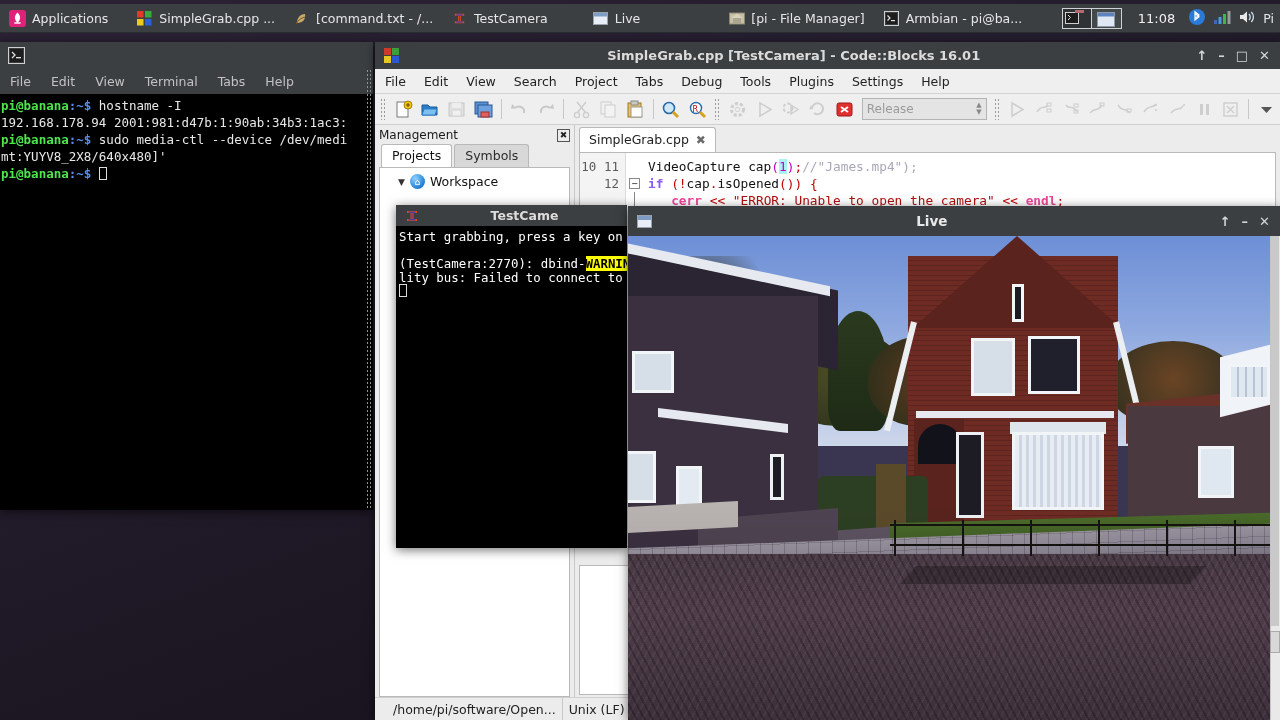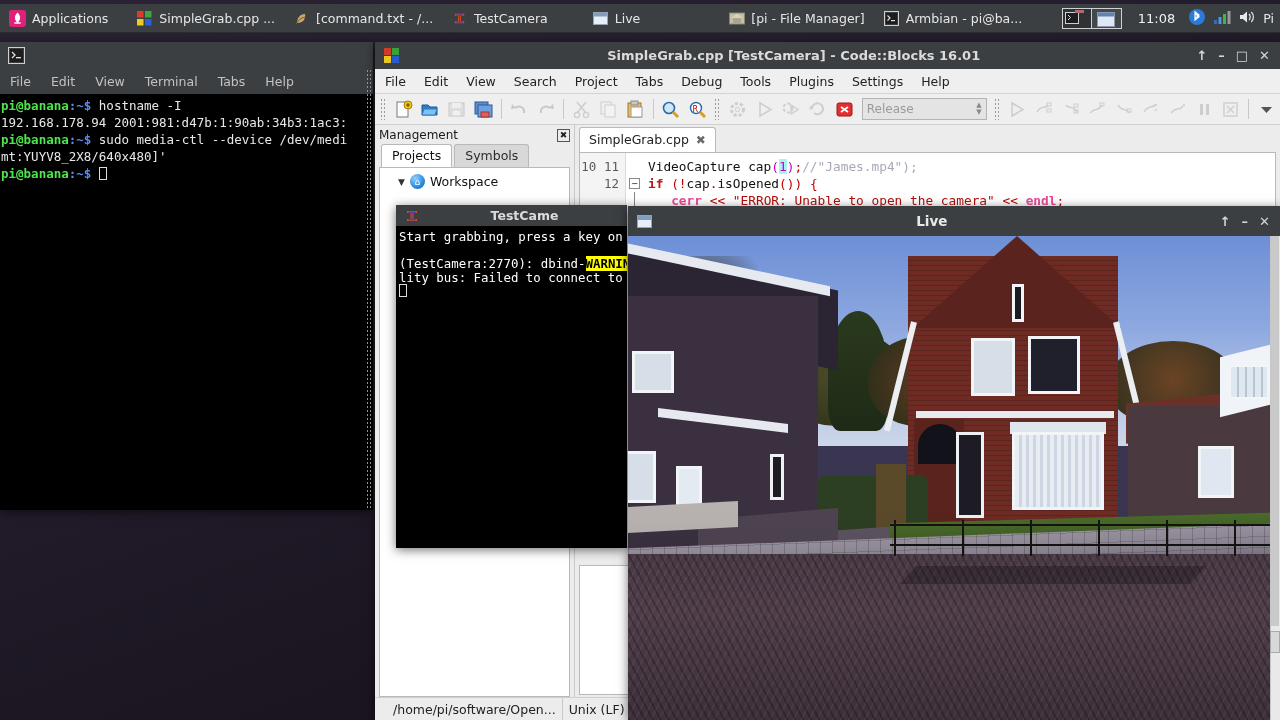--- a/index.html
+++ b/index.html
@@ -165,21 +165,21 @@
   }
   .fold-box {
     width: 11px; height: 11px; border: 1px solid #888; display: inline-flex;
     align-items: center; justify-content: center; font-size: 10px; line-height: 9px;
     color: #333; margin-left: 3px; background:#fff;
   }
   #codearea {
     flex: 1 1 auto; font-family: "DejaVu Sans Mono", monospace; font-size: 12.8px;
     line-height: 17px; padding: 5px 0 0 4px; white-space: pre; color: #111;
   }
-  .c-kw { color: #b91c1c; font-weight: bold; }
+  .c-kw { color: #8b5cf6; font-weight: bold; }
   .c-type { color: #111; }
   .c-op { color: #c00000; }
   .c-num { color: #c000c0; background: #aaf3f3; }
   .c-paren { color: #c000c0; }
   .c-cmt { color: #a8a8b8; }
   .c-strr { color: #b01010; }
   .c-green { color: #ec4899; font-weight: bold; }
 
   
   #cb-bottom { display: flex; height: 150px; background: #ececec; padding: 0 4px; }

